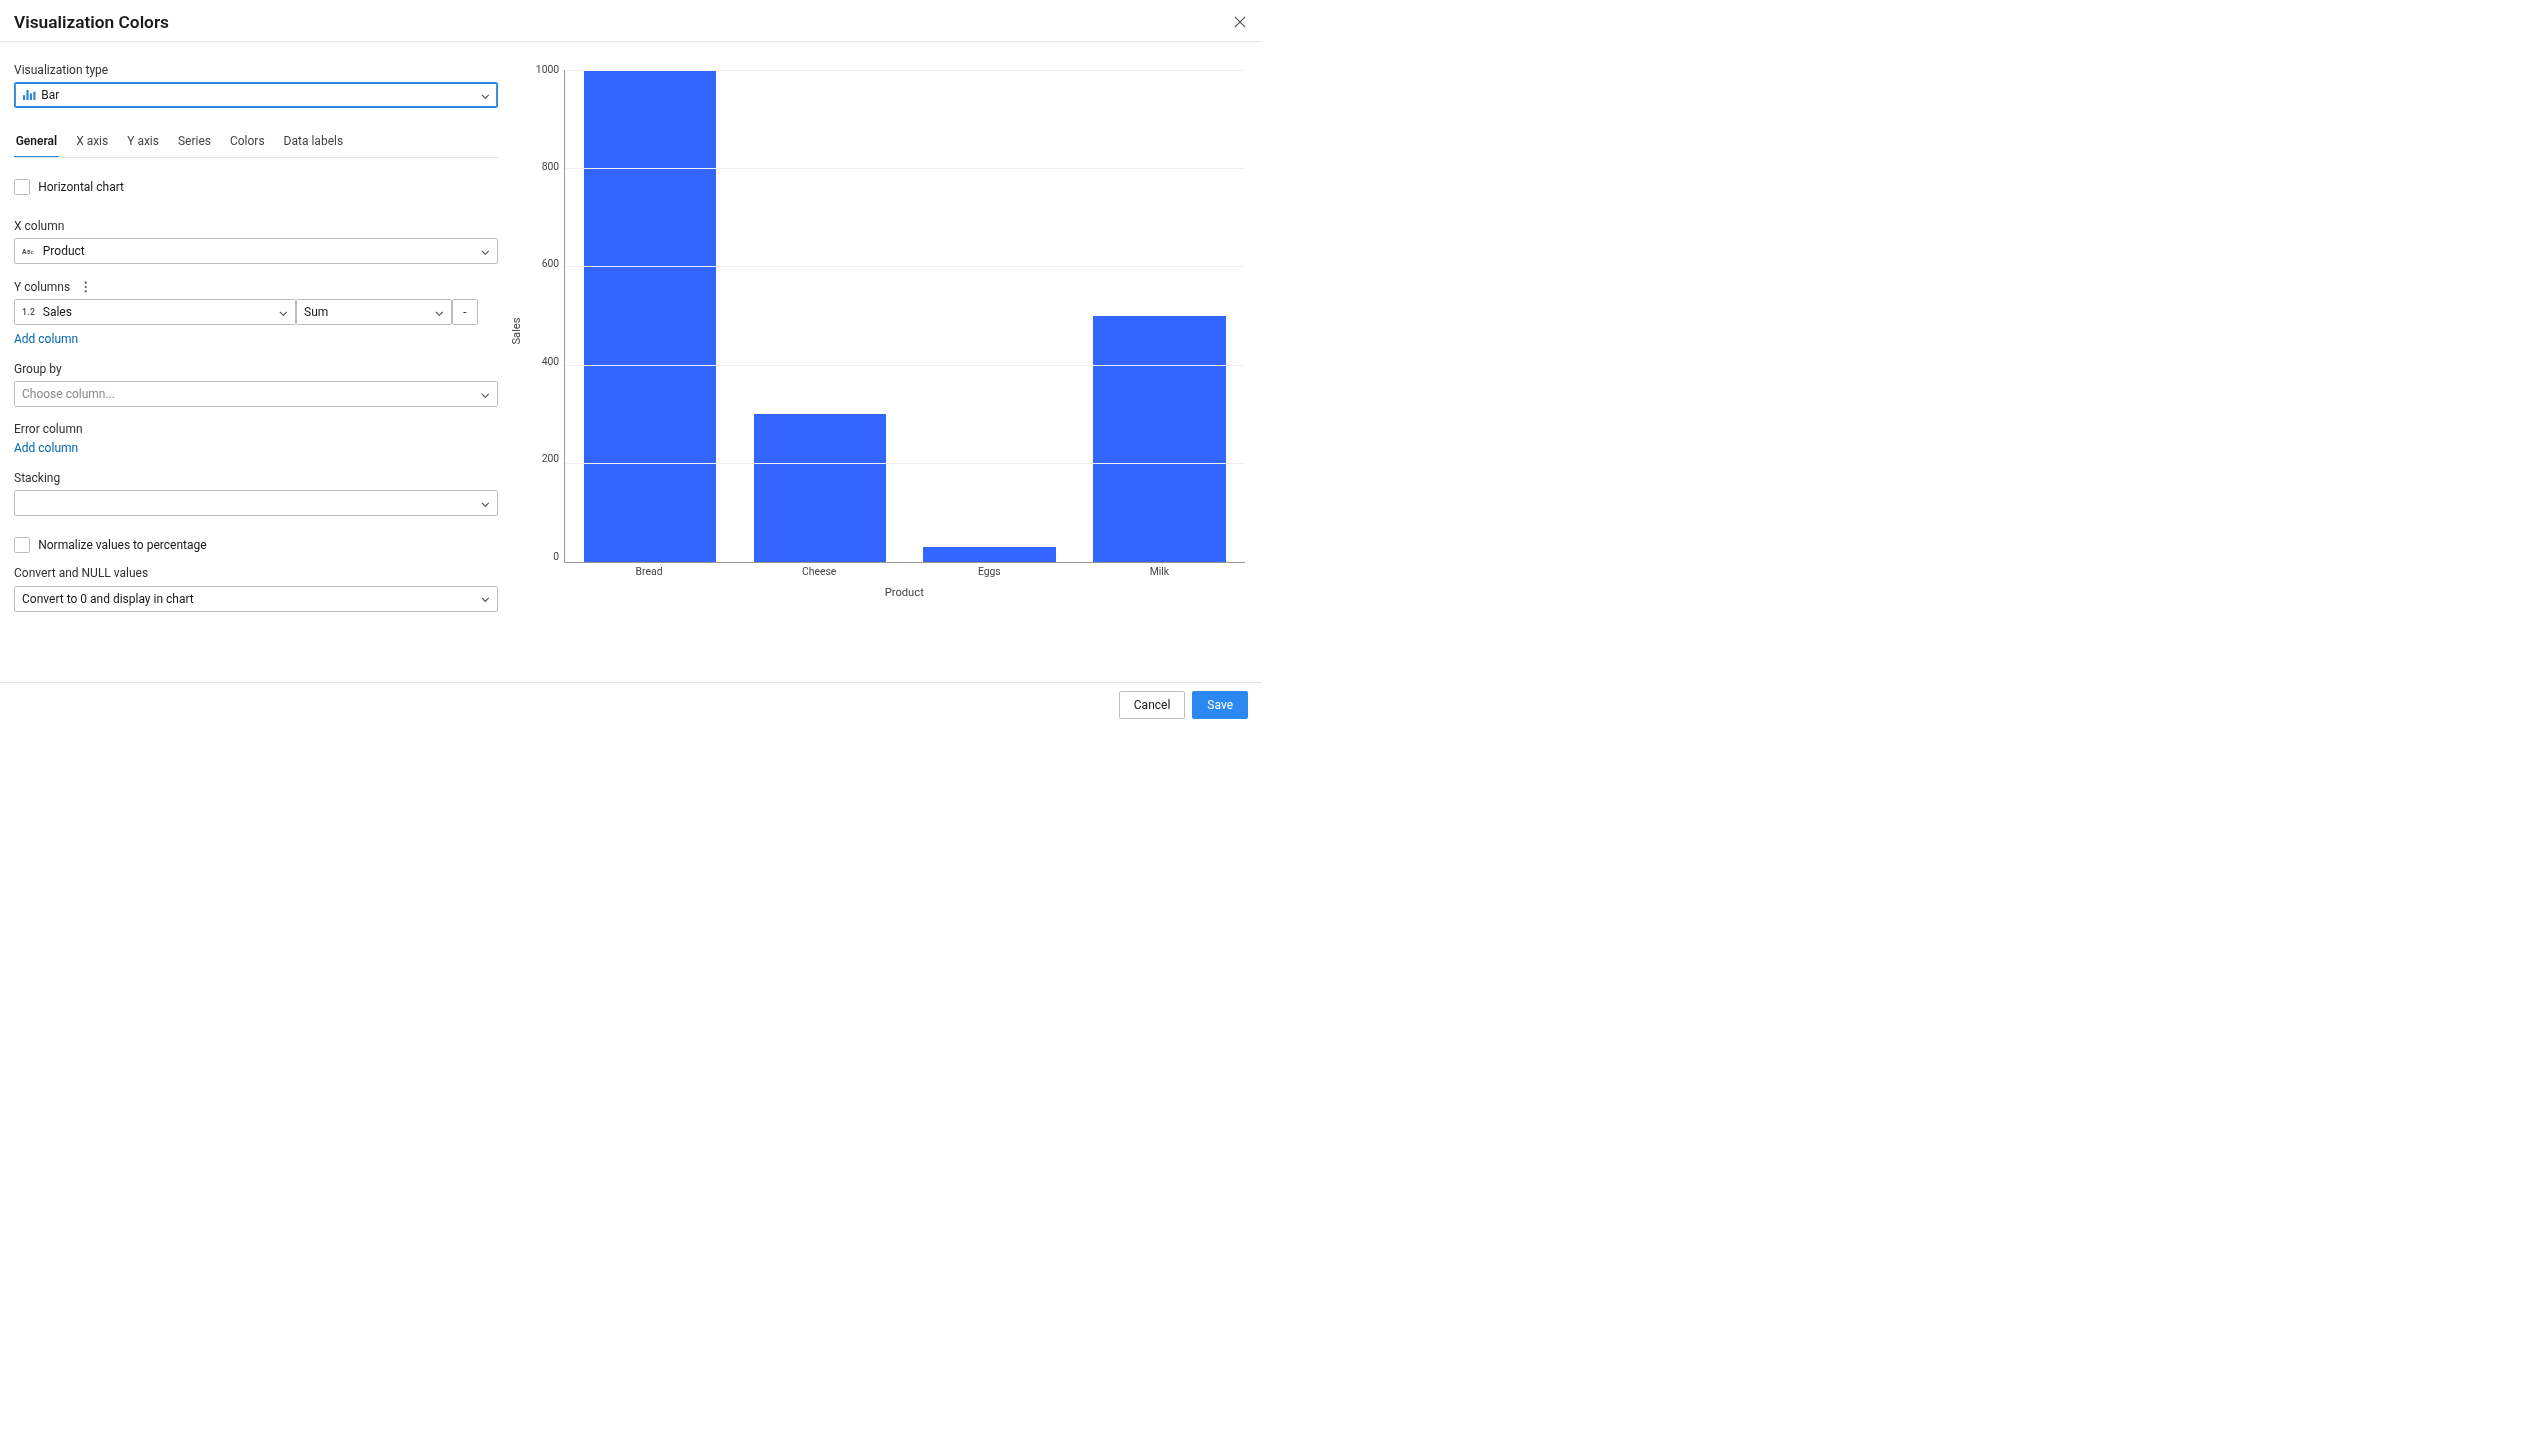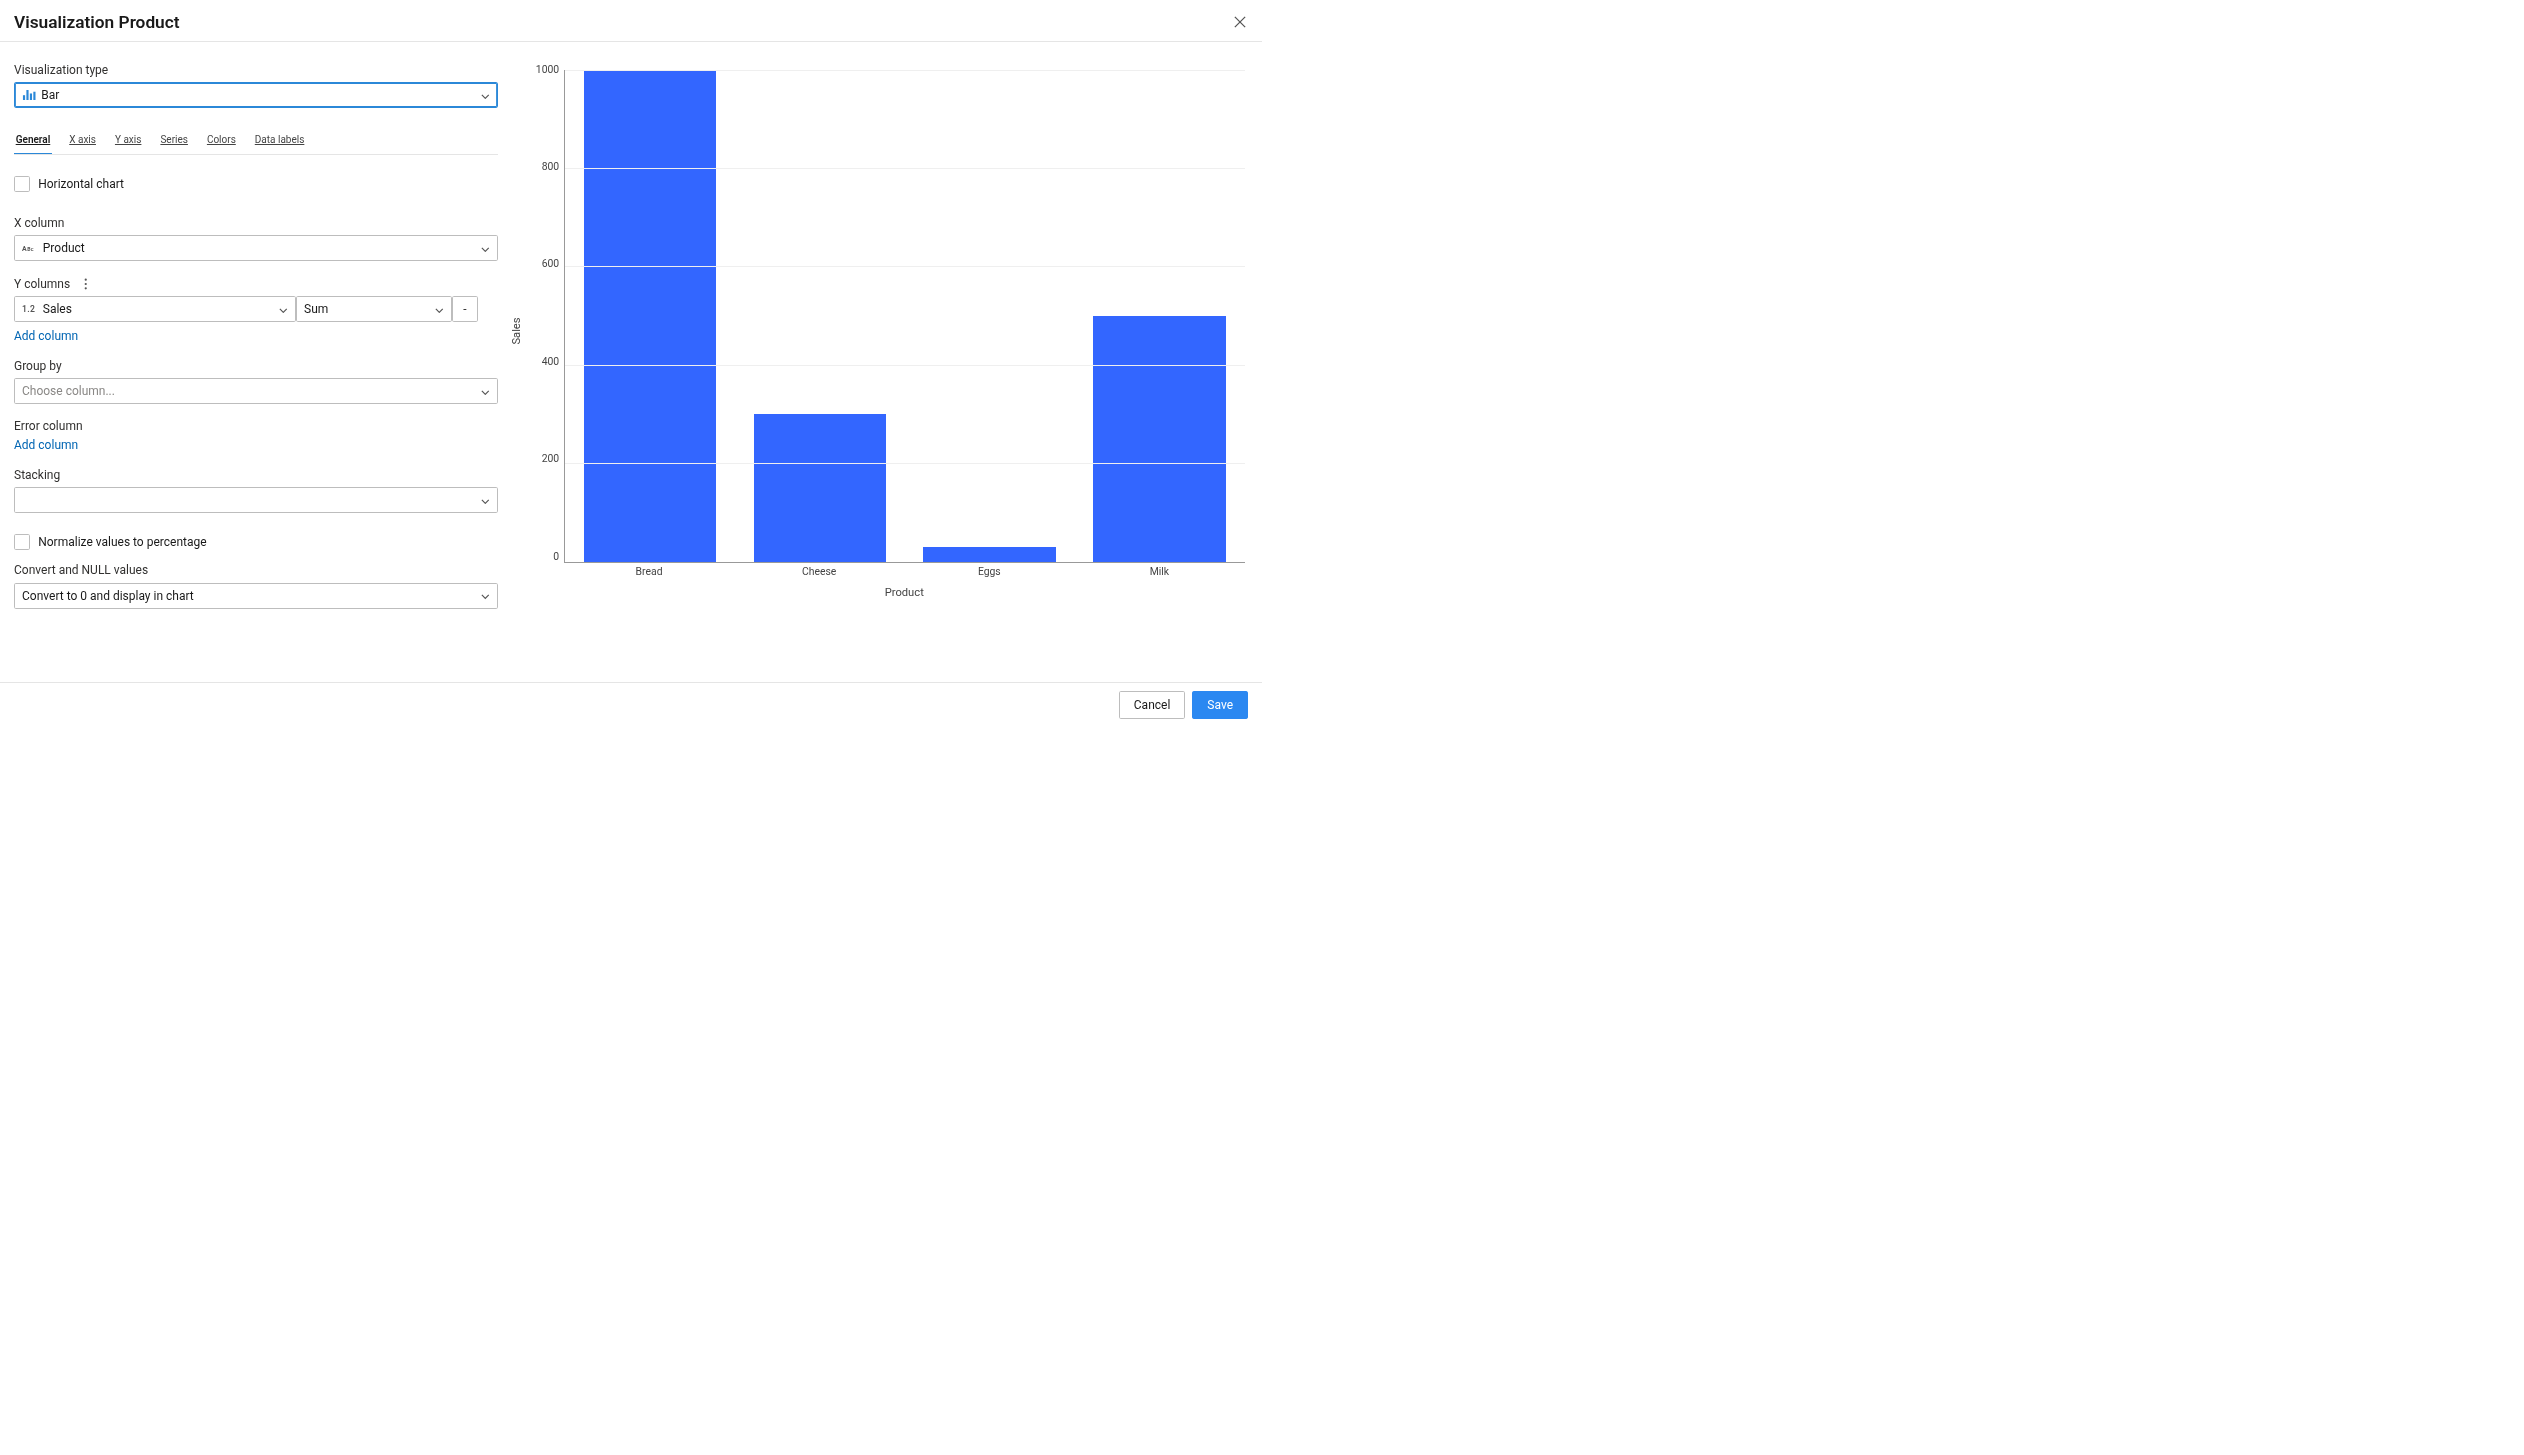--- a/index.html
+++ b/index.html
@@ -88,25 +88,24 @@
   .select .placeholder { color: #8a8886; }
 
   .tabs {
     display: flex;
     gap: 15.6px;
     border-bottom: 0.9px solid #e5e5e5;
     margin-top: 19px;
   }
   .tab {
     padding: 7px 1.7px 8.6px 1.7px;
-    font-size: 10px;
+    font-size: 12px;
     color: #444;
     cursor: pointer;
     border-bottom: 1.7px solid transparent;
-    text-decoration: underline;
   }
   .tab.active {
     font-weight: 600;
     color: #1a1a1a;
     border-bottom-color: #2b88d8;
   }
 
   .form-section { margin-top: 15.6px; }
   .checkbox-row {
     display: flex;
@@ -264,21 +263,21 @@
   .btn.primary {
     background: #2b88f1;
     border: 0.9px solid #2b88f1;
     color: #fff;
   }
 </style>
 </head>
 <body>
 
 <div class="header">
-  <div class="header-title">Visualization Product</div>
+  <div class="header-title">Visualization Colors</div>
   <div class="close-x">
     <svg width="12" height="12" viewBox="0 0 14 14">
         <path d="M1 1 L13 13 M13 1 L1 13" stroke="currentColor" stroke-width="1.5" fill="none"></path>
       </svg>
   </div>
 </div>
 
 <div class="body">
 
   <div class="left">

